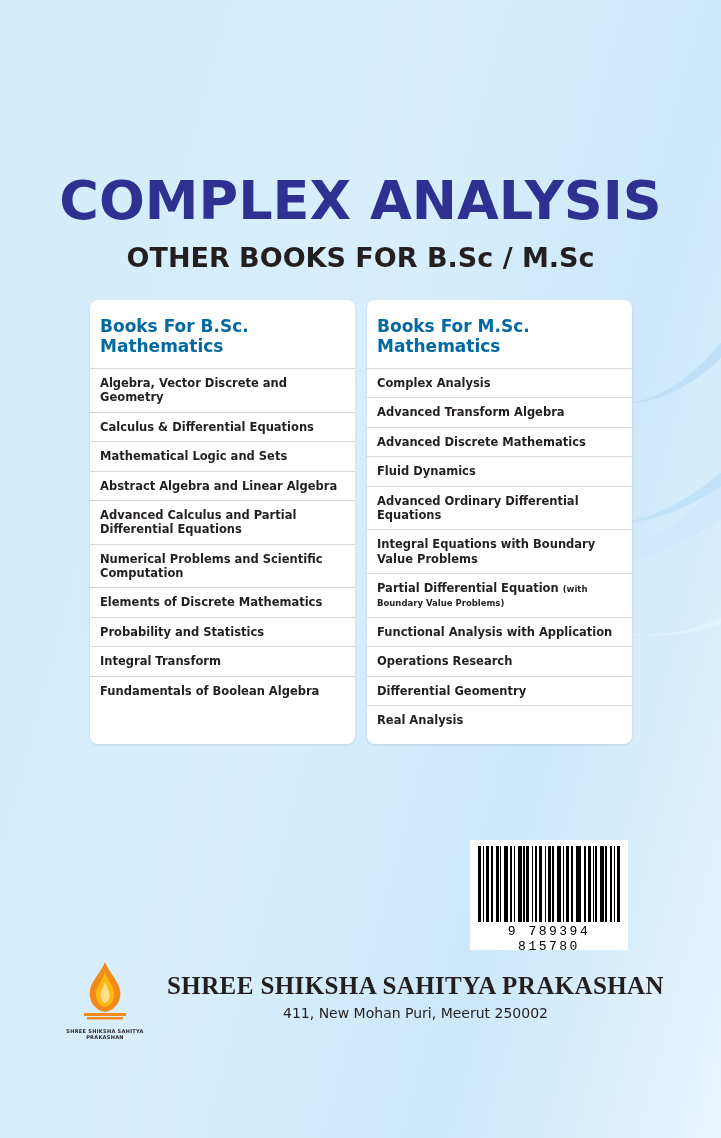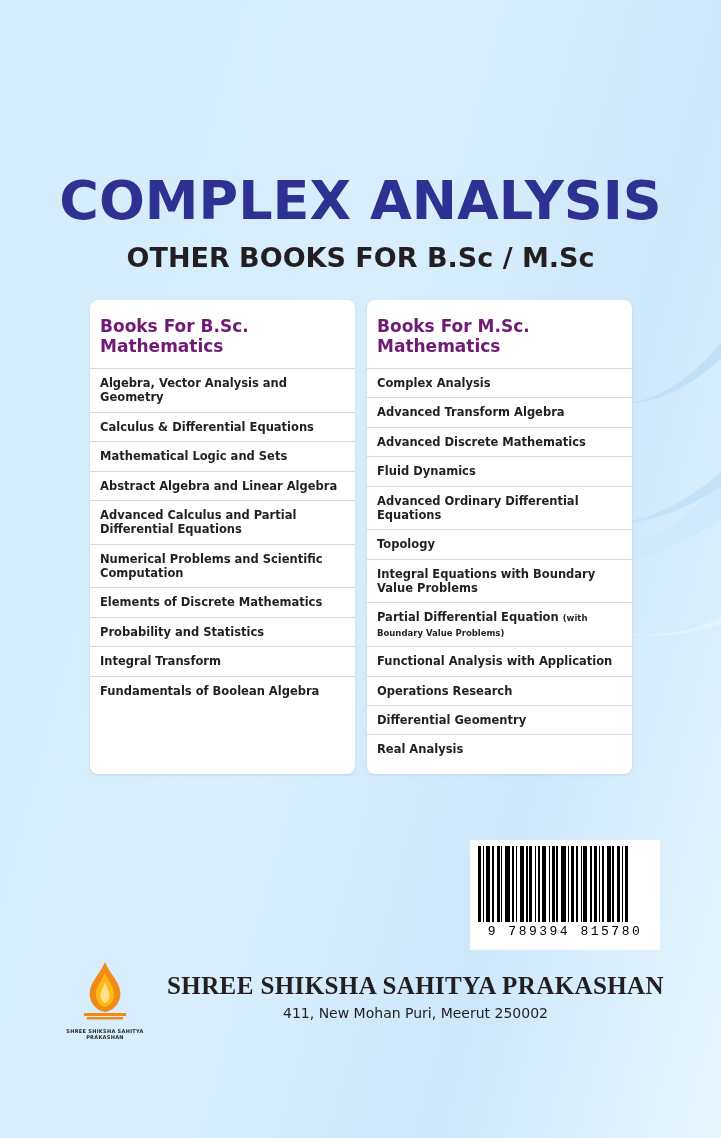--- a/index.html
+++ b/index.html
@@ -93,21 +93,21 @@
     border-radius: 8px;
     box-shadow: 0 1px 3px rgba(0,0,0,0.10);
     padding: 0 0 10px 0;
     box-sizing: border-box;
   }
   .card.left { width: 286px; }
   .card.right { width: 286px; }
   .card-title {
     font-size: 17px;
     font-weight: bold;
-    color: #701a75;
+    color: #0369a1;
     font-family: "DejaVu Sans", sans-serif;
     padding: 16px 10px 12px 10px;
   }
   .card ul {
     list-style: none;
     margin: 0;
     padding: 0;
   }
   .card li {
     font-size: 11.5px;
@@ -119,21 +119,21 @@
     line-height: 1.25;
   }
   .card li .paren {
     font-weight: bold;
     font-size: 8.5px;
   }
   .barcode-wrap {
     position: absolute;
     left: 470px;
     top: 840px;
-    width: 190px;
+    width: 158px;
     height: 110px;
     background: #ffffff;
     padding: 6px 8px 4px 8px;
     box-sizing: border-box;
   }
   .barcode-bars {
     display: flex;
     align-items: flex-end;
     height: 76px;
     gap: 0px;
@@ -209,42 +209,41 @@
   <div class="swoosh sw4"></div>
 
   <div class="title">COMPLEX ANALYSIS</div>
   <div class="subtitle">OTHER BOOKS FOR B.Sc / M.Sc</div>
 
   <div class="columns">
 
     <div class="card left">
       <div class="card-title">Books For B.Sc. Mathematics</div>
       <ul>
-        <li>Algebra, Vector Analysis and Geometry</li>
+        <li>Algebra, Vector Discrete and Geometry</li>
         <li>Calculus &amp; Differential Equations</li>
         <li>Mathematical Logic and Sets</li>
         <li>Abstract Algebra and Linear Algebra</li>
         <li>Advanced Calculus and Partial Differential Equations</li>
         <li>Numerical Problems and Scientific Computation</li>
         <li>Elements of Discrete Mathematics</li>
         <li>Probability and Statistics</li>
         <li>Integral Transform</li>
         <li>Fundamentals of Boolean Algebra</li>
       </ul>
     </div>
 
     <div class="card right">
       <div class="card-title">Books For M.Sc. Mathematics</div>
       <ul>
         <li>Complex Analysis</li>
         <li>Advanced Transform Algebra</li>
         <li>Advanced Discrete Mathematics</li>
         <li>Fluid Dynamics</li>
         <li>Advanced Ordinary Differential Equations</li>
-        <li>Topology</li>
         <li>Integral Equations with Boundary Value Problems</li>
         <li><span>Partial Differential Equation</span> <span class="paren">(with Boundary Value Problems)</span></li>
         <li>Functional Analysis with Application</li>
         <li>Operations Research</li>
         <li>Differential Geomentry</li>
         <li>Real Analysis</li>
       </ul>
     </div>
 
   </div>

